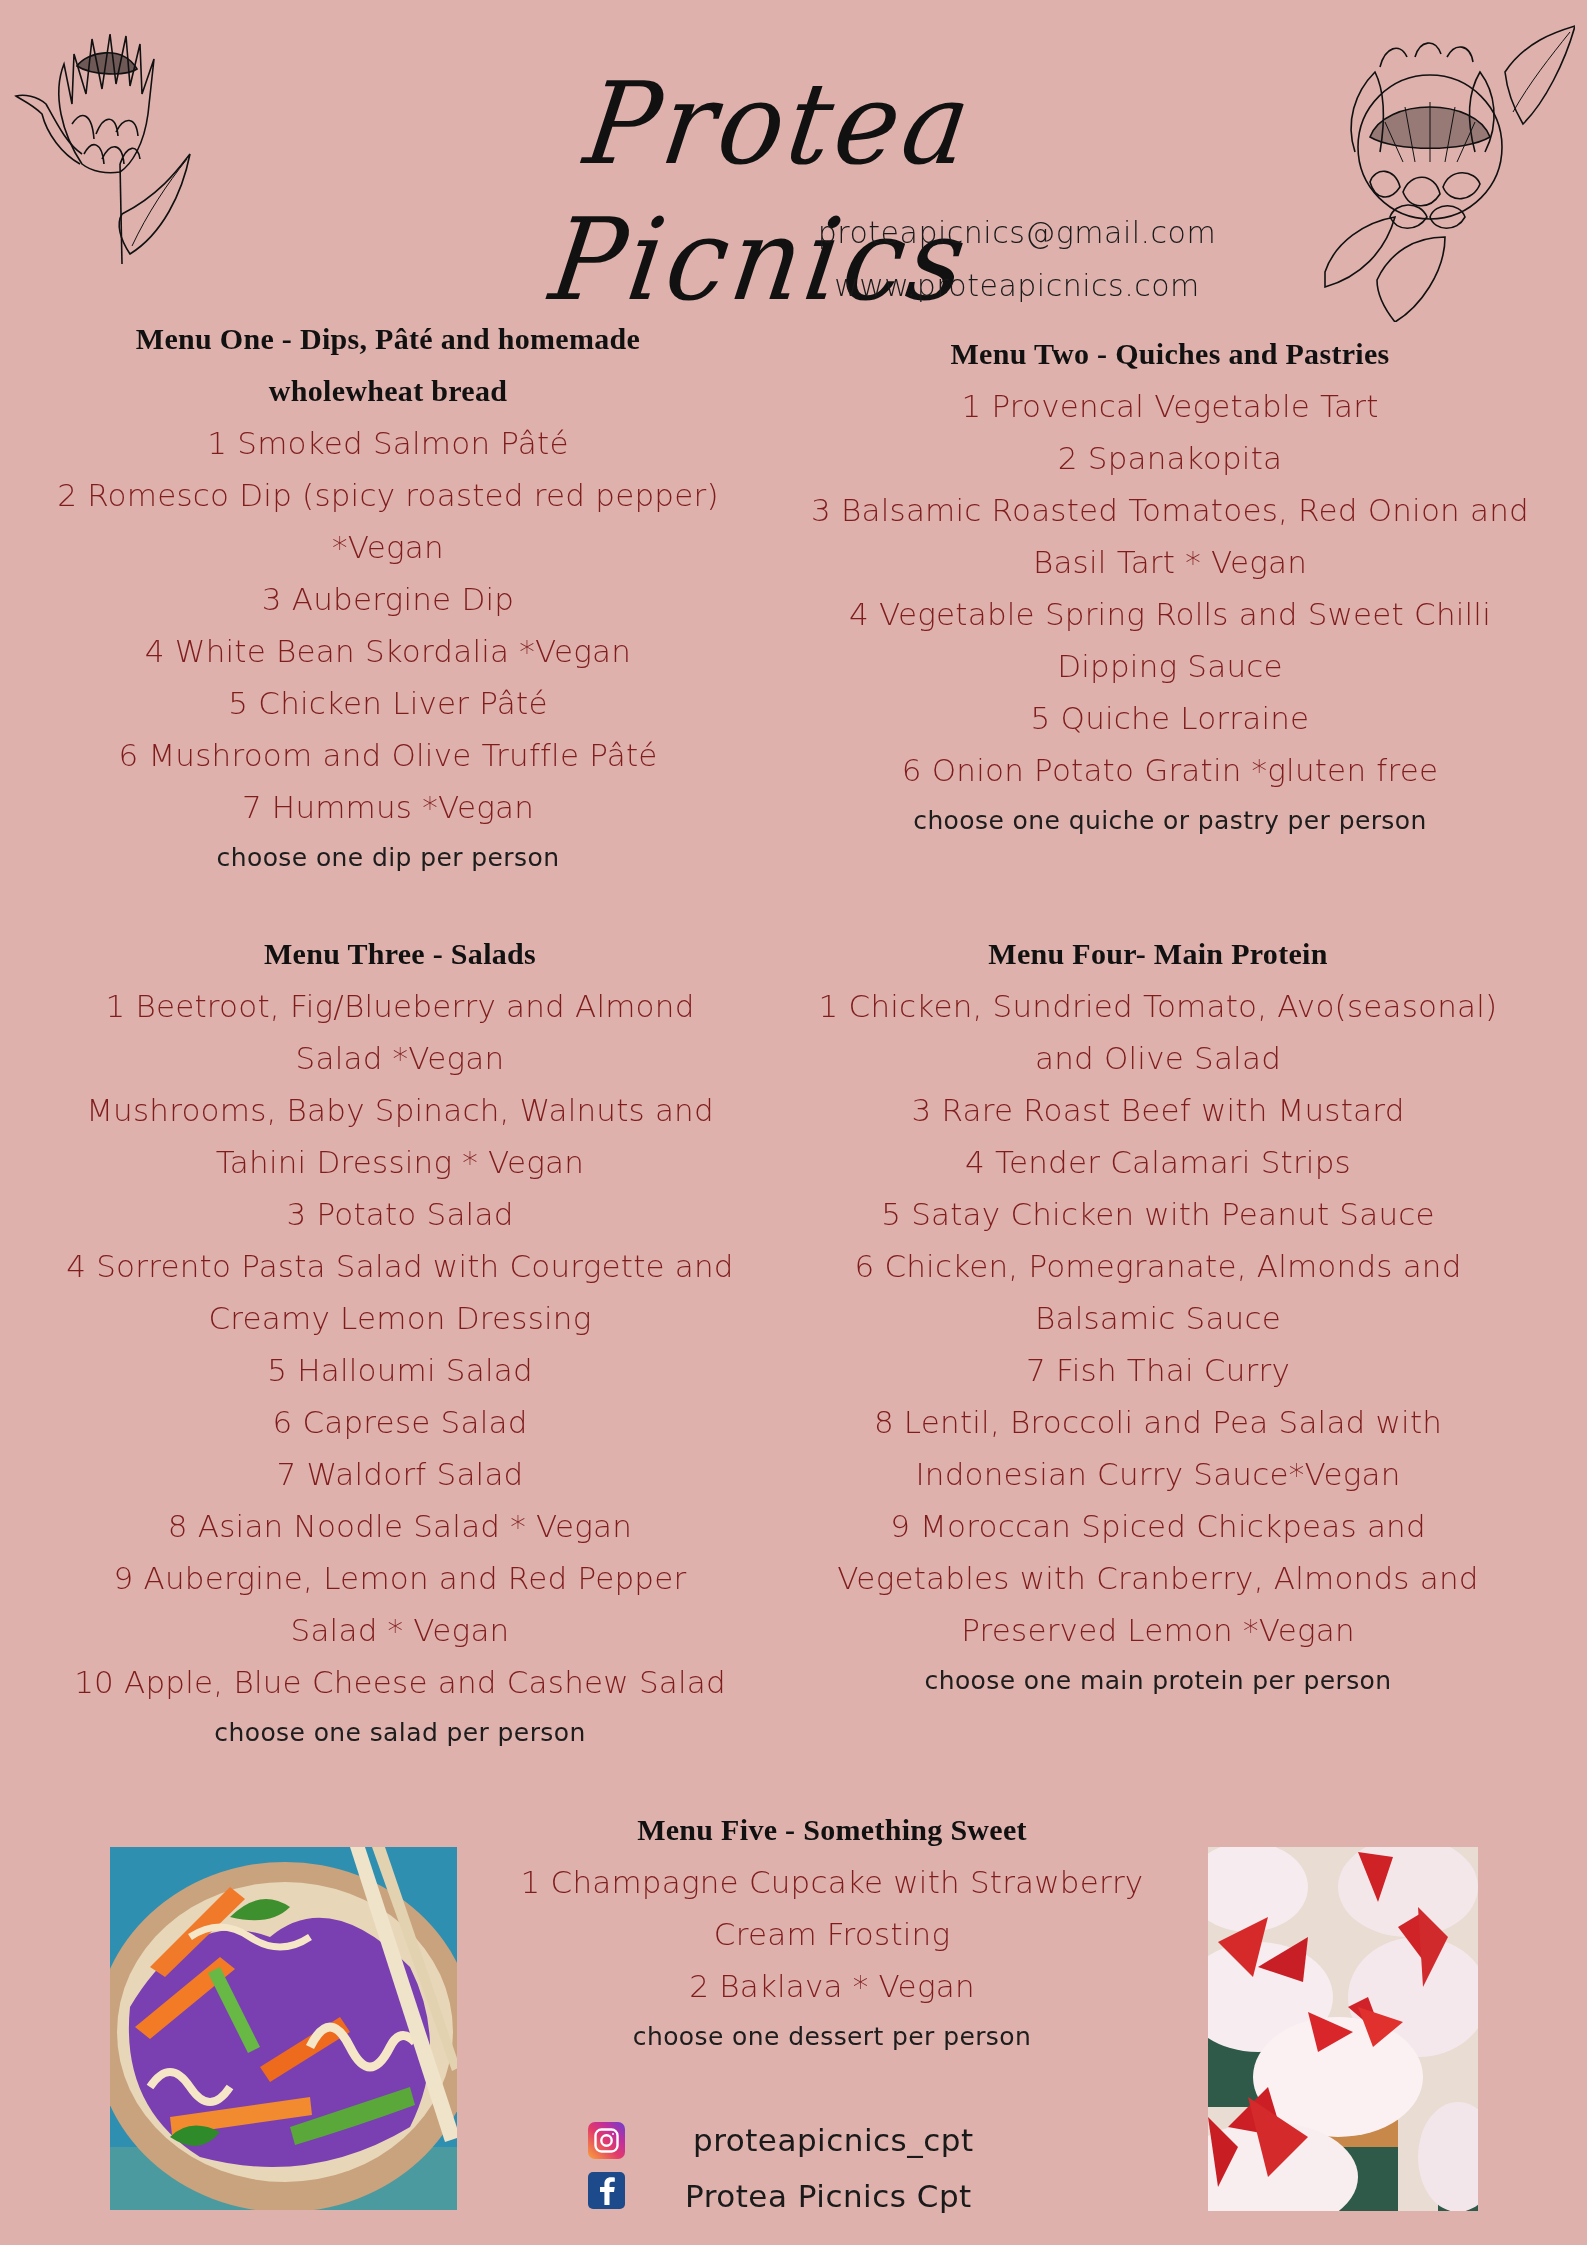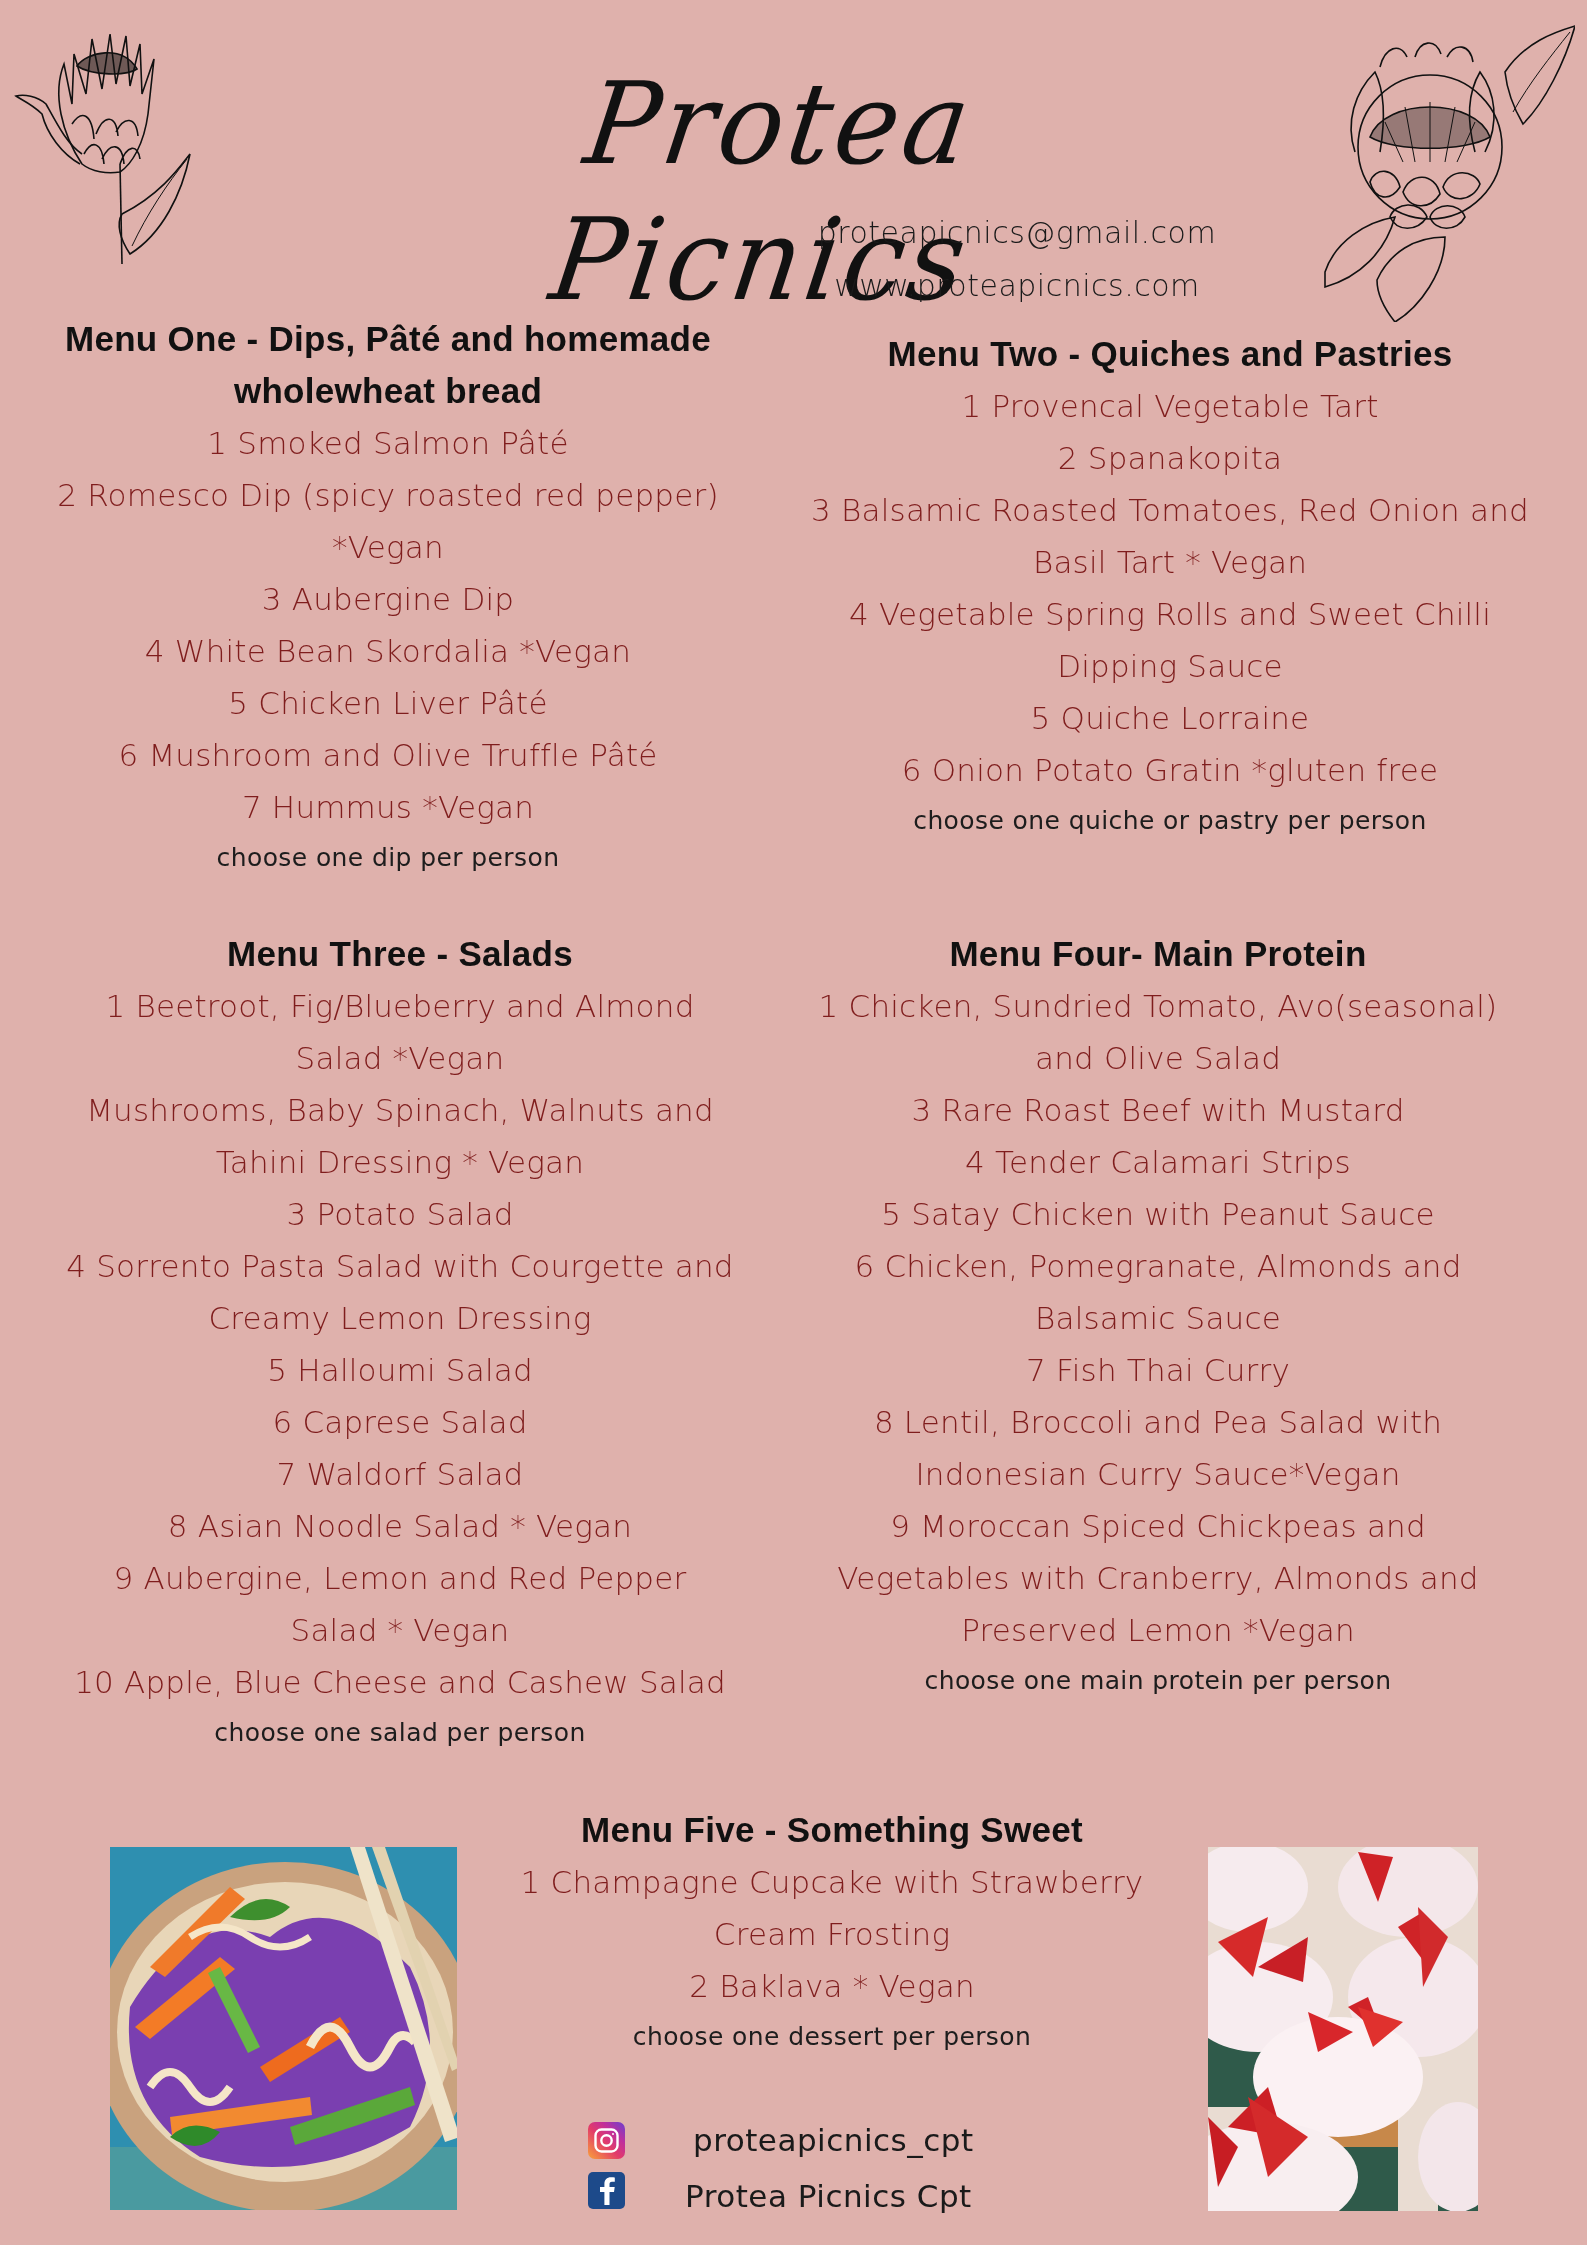--- a/index.html
+++ b/index.html
@@ -12,22 +12,22 @@
   .title {
     left:400px; top:62px; width:740px; text-align:center;
     font-family:"DejaVu Serif", "Liberation Serif", serif;
     font-style:italic; font-weight:400; font-size:108px; line-height:130px;
     letter-spacing:4px; color:#111;
     transform:skewX(-8deg) scaleY(1.05);
   }
   .contact { left:764px; width:506px; text-align:center; font-size:30px; line-height:52px; font-weight:300; letter-spacing:0.5px; }
   .col { text-align:center; }
   .col h2 {
-    margin:0; font-family:Liberation Sans, sans-serif; font-weight:700;
-    font-size:35px; line-height:52px; letter-spacing:0.3px; color:#111;
+    margin:0; font-family:Liberation Serif, serif; font-weight:700;
+    font-size:30px; line-height:52px; letter-spacing:0.3px; color:#111;
   }
   .col .item {
     font-family:"DejaVu Sans", sans-serif; font-weight:300;
     font-size:31px; line-height:52px; color:#7f1d1d; letter-spacing:0.2px;
   }
   .col .note {
     font-family:"DejaVu Sans", sans-serif; font-size:25px; line-height:50px; color:#1d1d1d; letter-spacing:0.4px;
   }
   .photo { overflow:hidden; }
   .social { left:588px; width:440px; }

